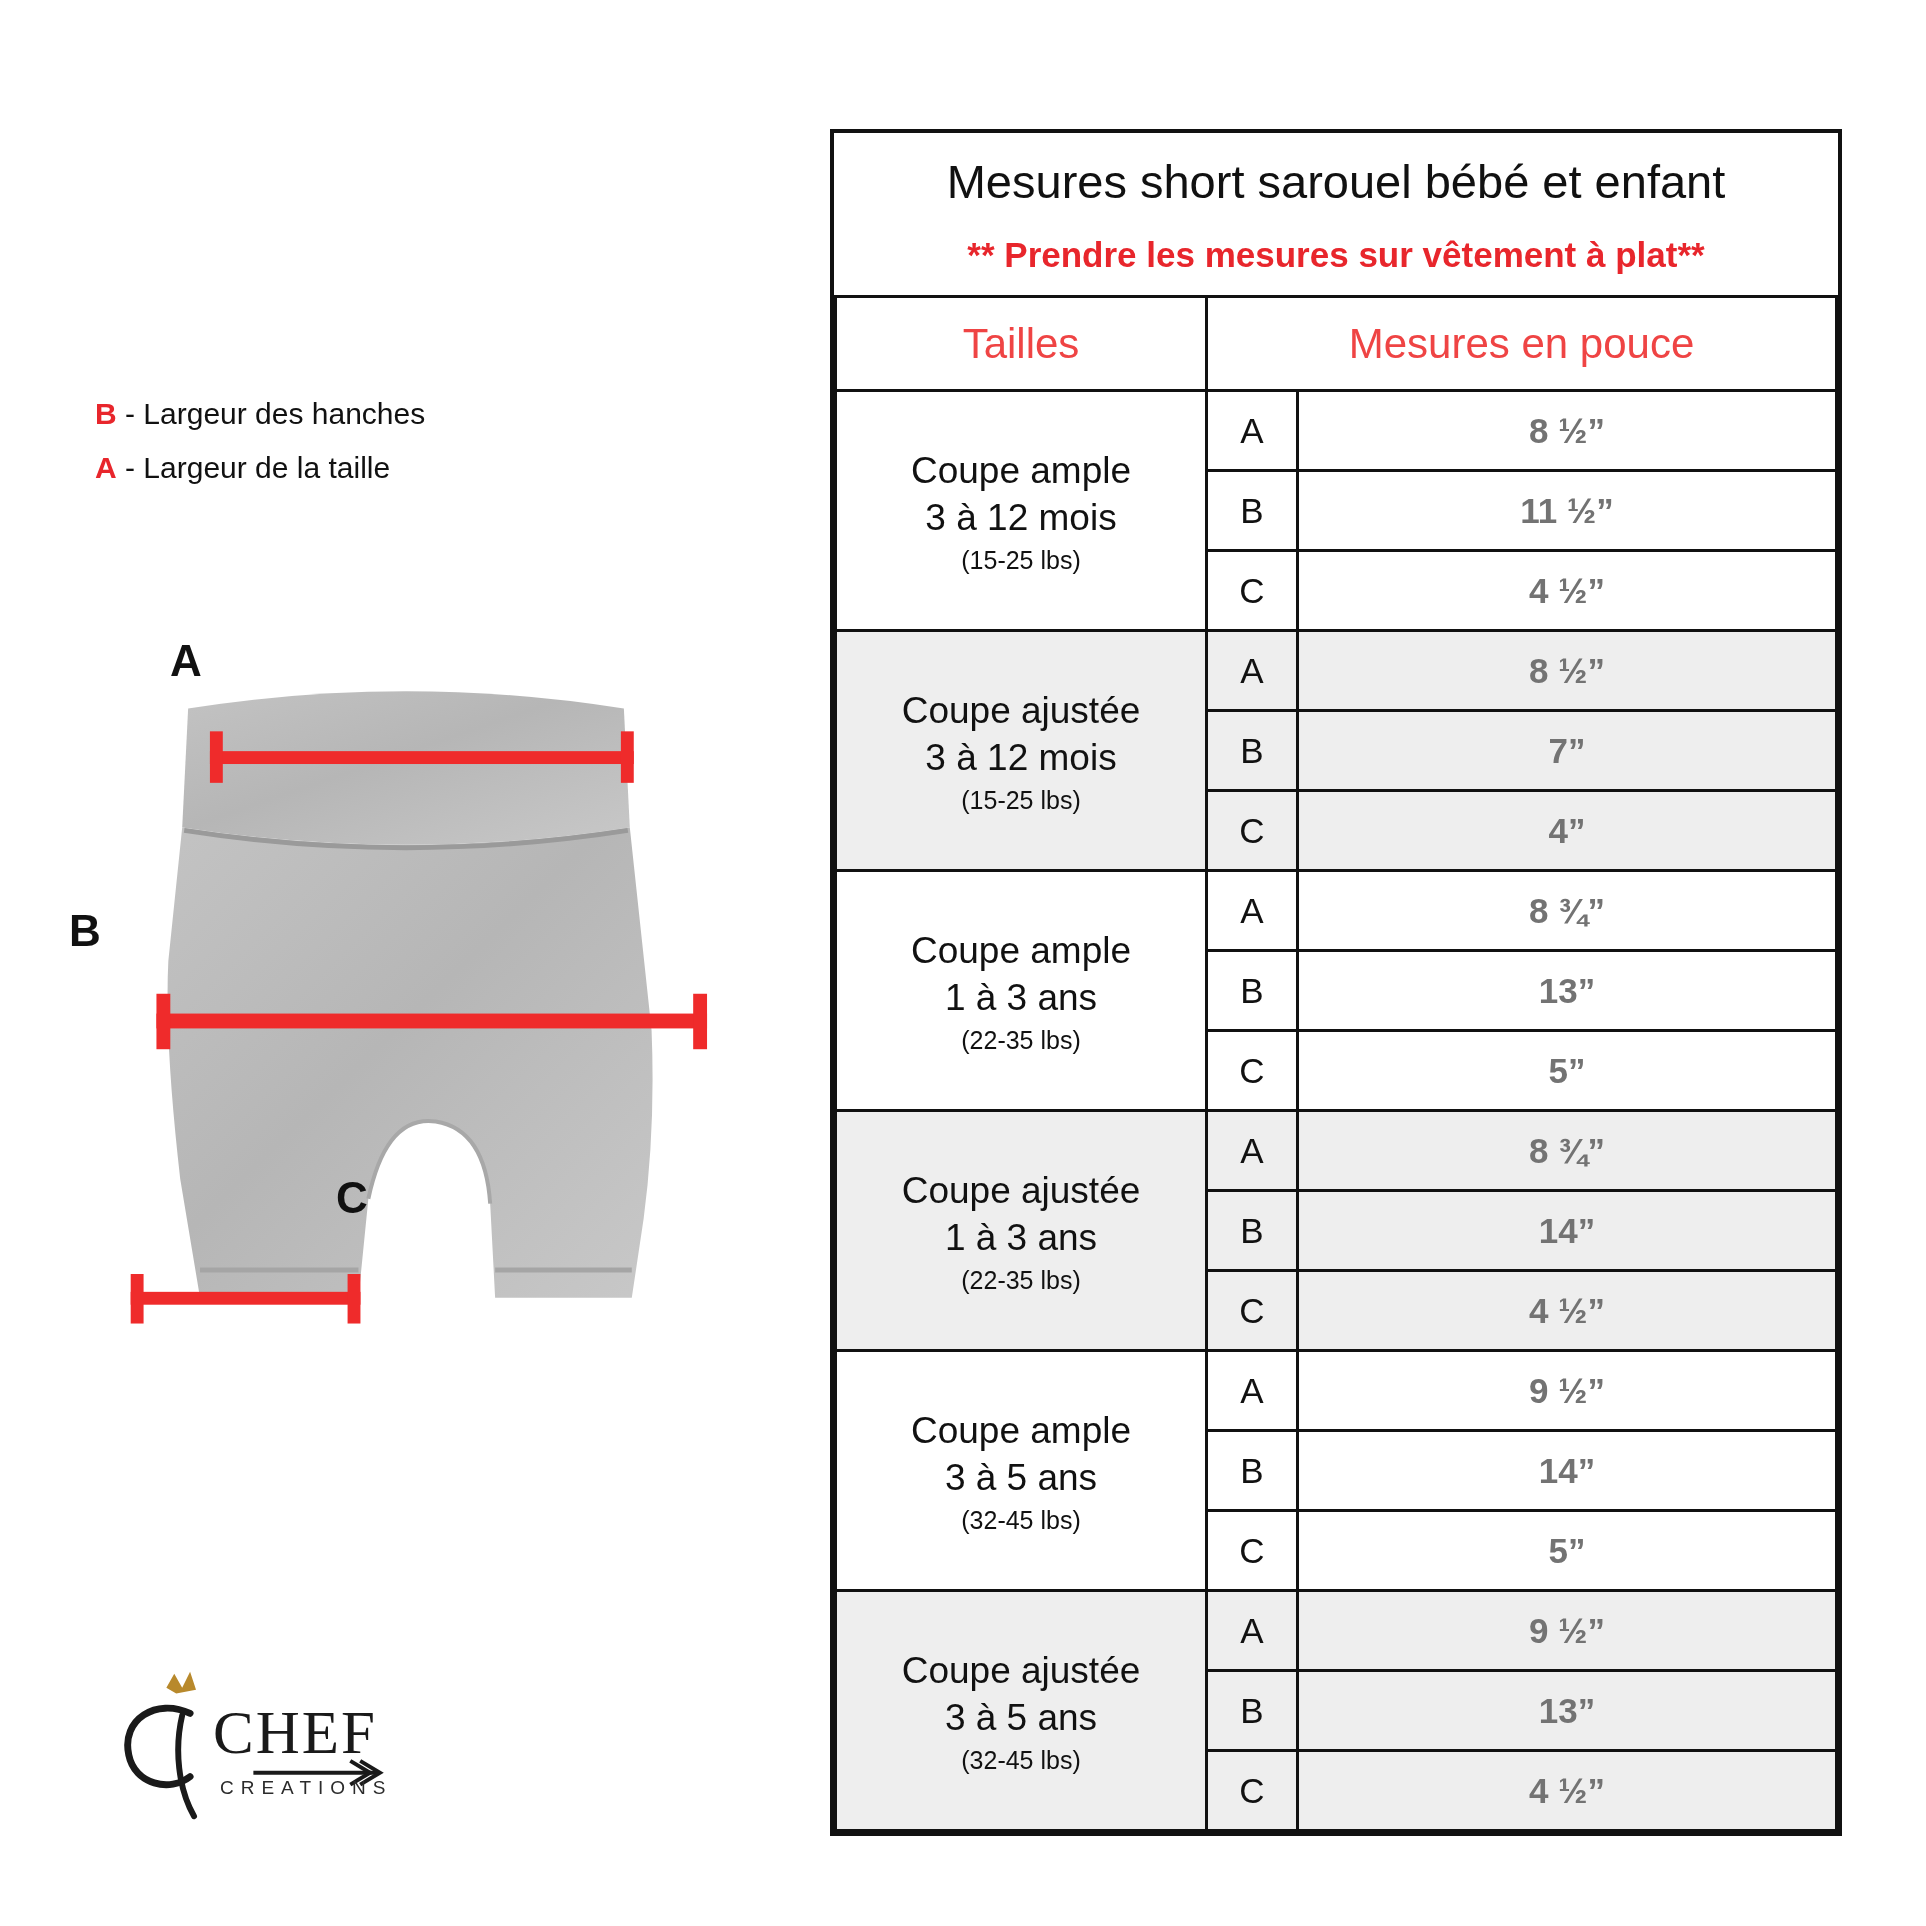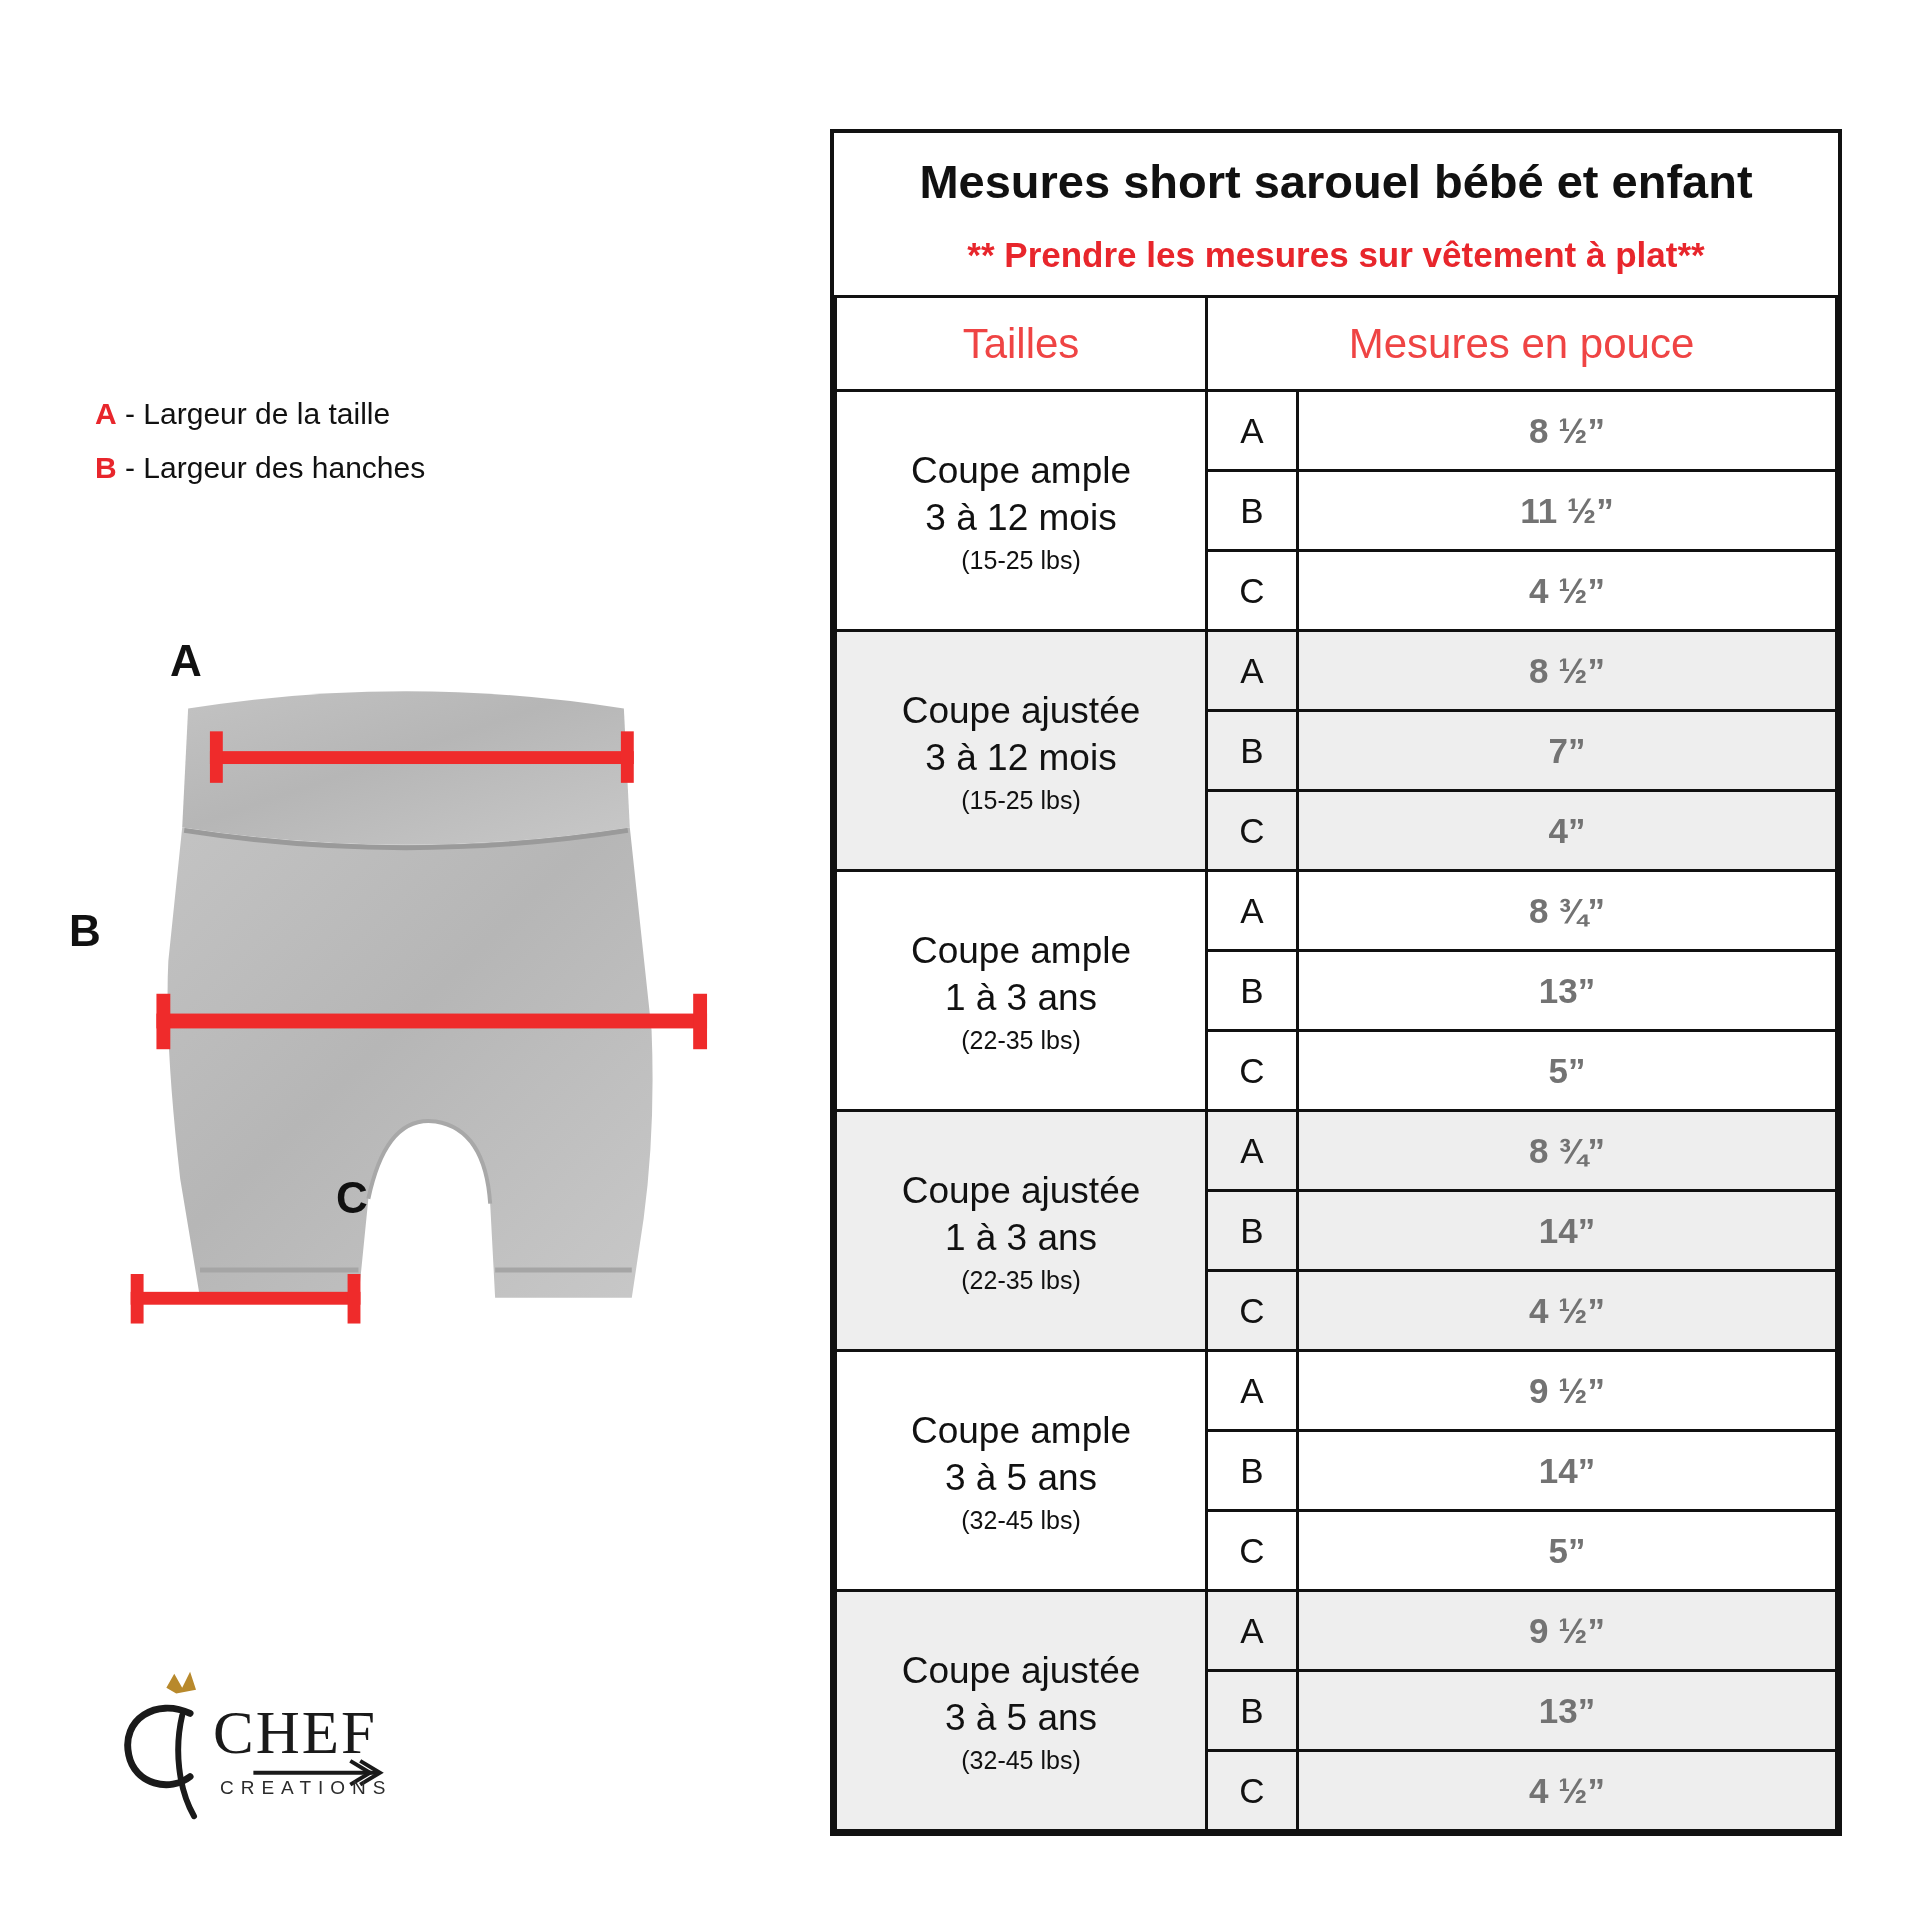--- a/index.html
+++ b/index.html
@@ -107,21 +107,21 @@
     vertical-align: middle;
     padding: 0;
   }
   .title-cell {
     border: none !important;
     border-bottom: 3px solid #111111 !important;
     padding: 22px 10px 20px 10px !important;
   }
   .title-main {
     font-size: 47px;
-    font-weight: bold;
+    font-weight: normal;
     color: #111111;
     line-height: 1.15;
   }
   .title-sub {
     font-size: 35px;
     font-weight: bold;
     color: #e8262c;
     margin-top: 26px;
     line-height: 1.15;
   }
@@ -158,26 +158,26 @@
     background: #eeeeee;
   }
   .col-size { width: 371px; }
   .col-letter { width: 91px; }
 </style>
 </head>
 <body>
 
 <div class="legend">
   <div class="legend-row">
+    <span class="legend-letter">B</span>
+    <span class="legend-text">- Largeur des hanches</span>
+  </div>
+  <div class="legend-row">
     <span class="legend-letter">A</span>
     <span class="legend-text">- Largeur de la taille</span>
-  </div>
-  <div class="legend-row">
-    <span class="legend-letter">B</span>
-    <span class="legend-text">- Largeur des hanches</span>
   </div>
 </div>
 
 <div class="garment-area">
 
   <svg class="shorts-svg" width="634" height="713" viewBox="0 0 640 720">
     <defs>
       <linearGradient id="heather" x1="0" y1="0" x2="1" y2="1">
         <stop offset="0%" stop-color="#c3c3c3"></stop>
         <stop offset="45%" stop-color="#b6b6b6"></stop>

